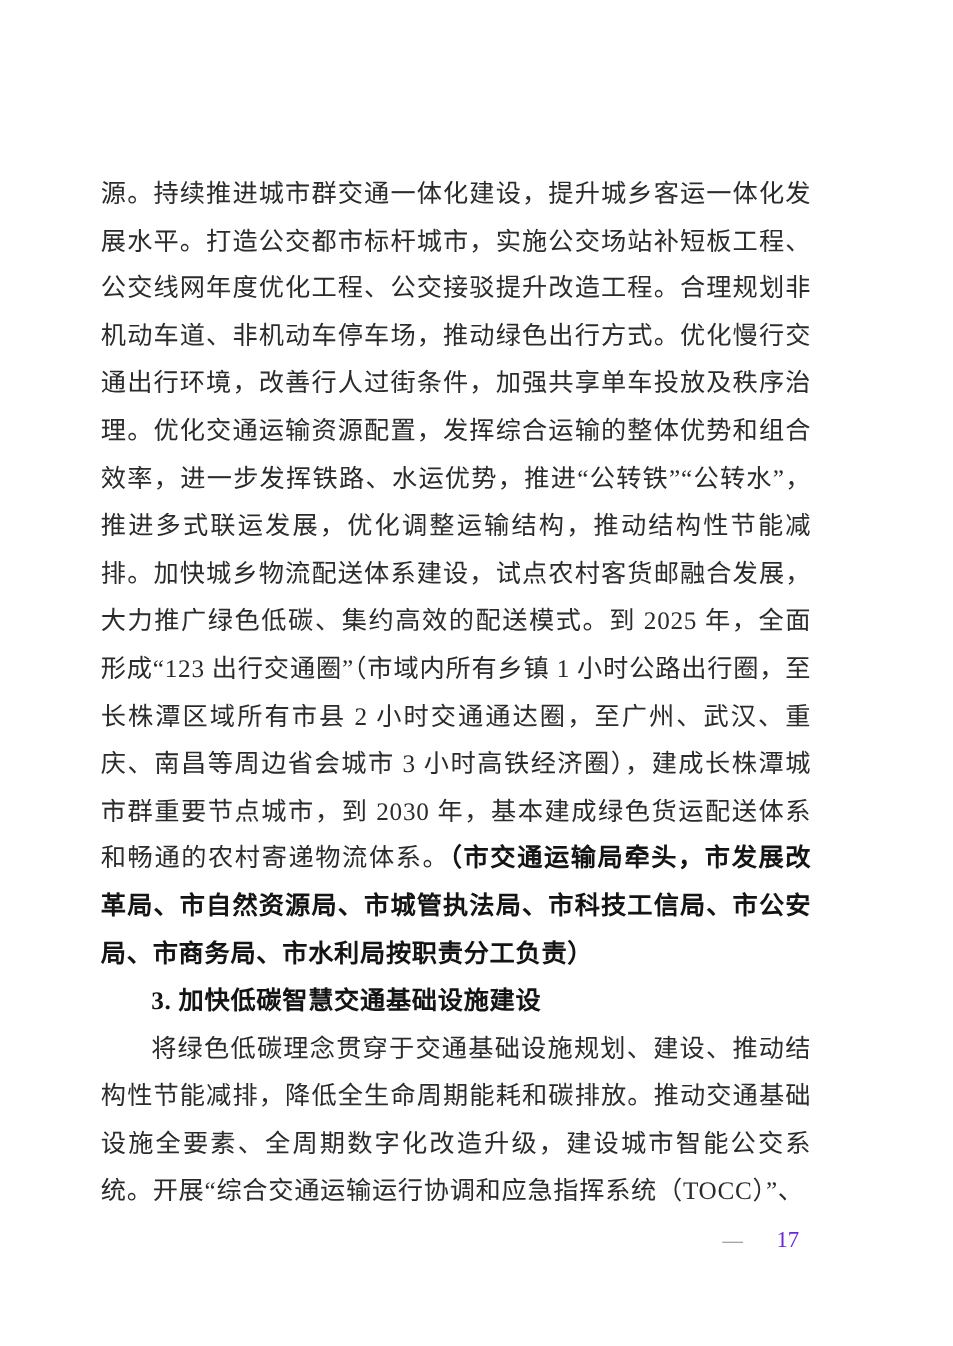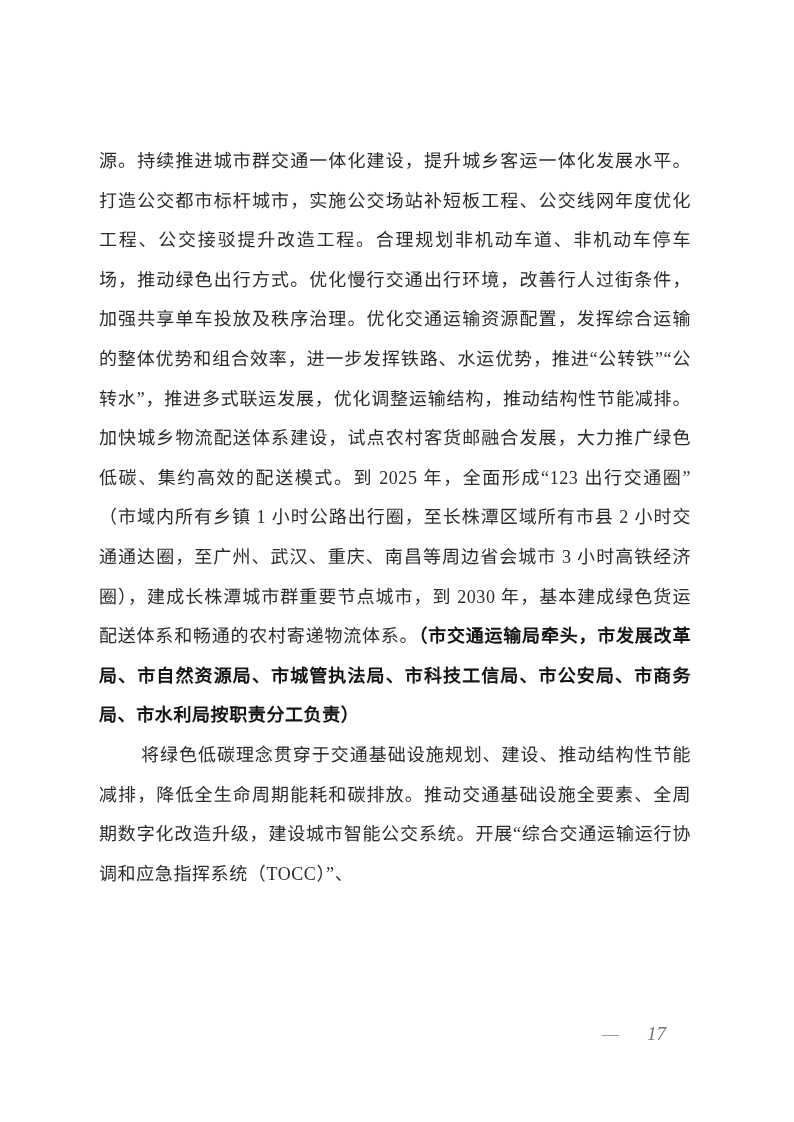--- a/index.html
+++ b/index.html
@@ -10,25 +10,25 @@
   .page {
     position: relative;
     width: 794px;
     height: 1122px;
     background: #ffffff;
     overflow: hidden;
     font-family: "Liberation Serif", "DejaVu Serif", serif;
   }
   .content {
     position: absolute;
-    left: 99px;
+    left: 84px;
     top: 142px;
     width: 592px;
     color: #2b2b2b;
-    font-size: 18px;
+    font-size: 21px;
     line-height: 39.6px;
     text-align: justify;
     text-justify: inter-character;
     letter-spacing: 0.6px;
   }
   .content p {
     margin: 0;
     text-align: justify;
     text-align-last: left;
   }
@@ -52,33 +52,33 @@
     align-items: center;
     gap: 28px;
     font-size: 19px;
     line-height: 24px;
   }
   .footer .dash {
     color: #8a8a8a;
     font-size: 17px;
   }
   .footer .page-num {
-    color: #737373;
-    font-style: italic;
+    color: #6d28d9;
   }
 </style>
 </head>
 <body>
 
 <div class="page">
 
   <div class="content">
 
     <p><span>源。持续推进城市群交通一体化建设，提升城乡客运一体化发展水平。打造公交都市标杆城市，实施公交场站补短板工程、公交线网年度优化工程、公交接驳提升改造工程。合理规划非机动车道、非机动车停车场，推动绿色出行方式。优化慢行交通出行环境，改善行人过街条件，加强共享单车投放及秩序治理。优化交通运输资源配置，发挥综合运输的整体优势和组合效率，进一步发挥铁路、水运优势，推进“公转铁”“公转水”，推进多式联运发展，优化调整运输结构，推动结构性节能减排。加快城乡物流配送体系建设，试点农村客货邮融合发展，大力推广绿色低碳、集约高效的配送模式。到 2025 年，全面形成“123 出行交通圈”（市域内所有乡镇 1 小时公路出行圈，至长株潭区域所有市县 2 小时交通通达圈，至广州、武汉、重庆、南昌等周边省会城市 3 小时高铁经济圈），建成长株潭城市群重要节点城市，到 2030 年，基本建成绿色货运配送体系和畅通的农村寄递物流体系。</span><span class="bold-clause">（市交通运输局牵头，市发展改革局、市自然资源局、市城管执法局、市科技工信局、市公安局、市商务局、市水利局按职责分工负责）</span></p>
 
+    <p class="section-heading">3. 加快低碳智慧交通基础设施建设</p>
 
     <p class="para-indent">将绿色低碳理念贯穿于交通基础设施规划、建设、推动结构性节能减排，降低全生命周期能耗和碳排放。推动交通基础设施全要素、全周期数字化改造升级，建设城市智能公交系统。开展“综合交通运输运行协调和应急指挥系统（TOCC）”、</p>
 
   </div>
 
   <div class="footer">
     <span class="dash">—</span>
     <span class="page-num">17</span>
   </div>
 

